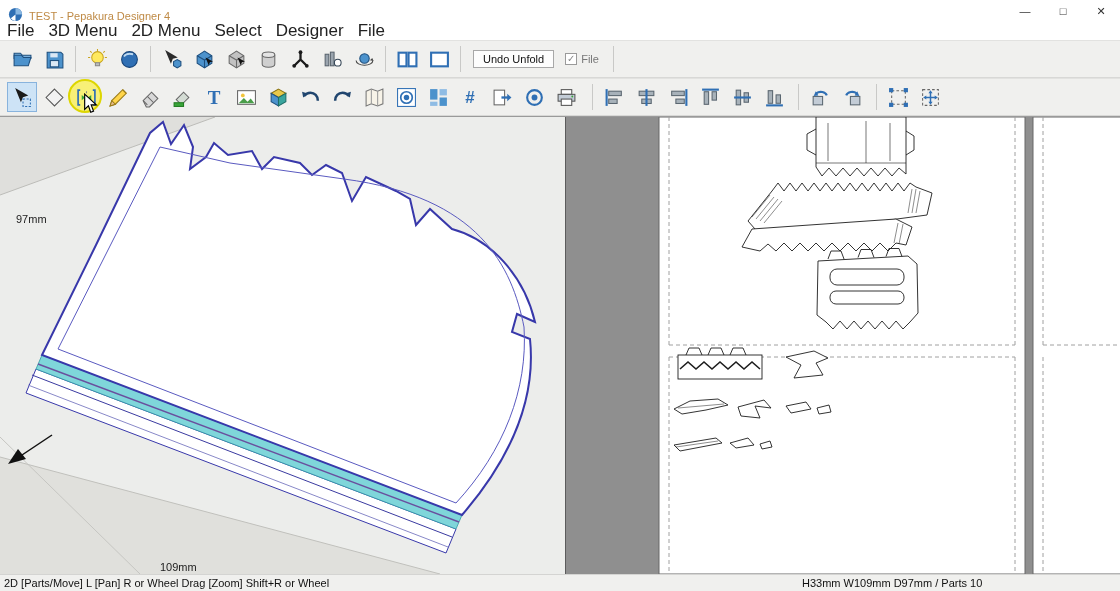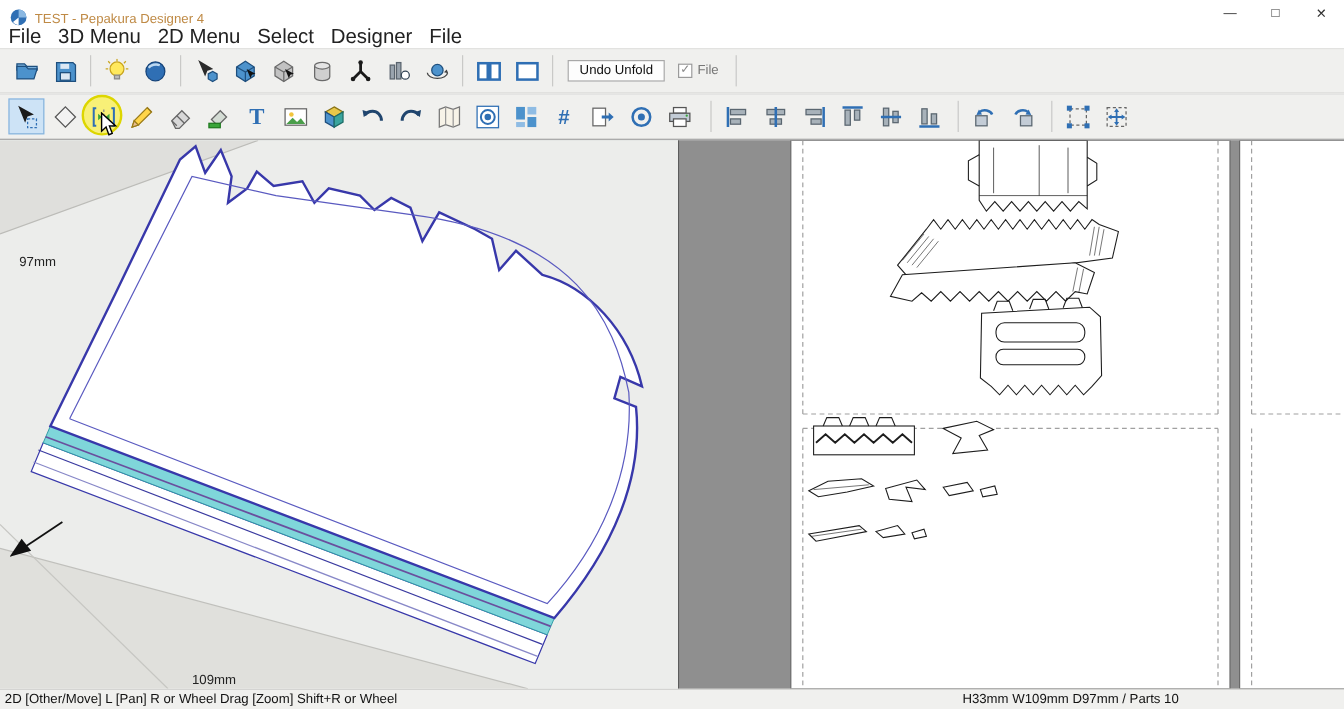--- a/index.html
+++ b/index.html
@@ -446,17 +446,17 @@
           <path d="M108 328 L150 321 L156 326 L114 334 Z"></path>
           <path d="M110 330 L152 324" fill="none" stroke-width="0.5"></path>
           <path d="M164 326 L182 321 L188 328 L170 331 Z"></path>
           <path d="M194 327 L204 324 L206 330 L196 332 Z"></path>
         </g>
       </svg>
     </div>
   </div>
 
   <div class="statusbar">
-    <span>2D [Other/Move] L [Pan] R or Wheel Drag [Zoom] Shift+R or Wheel</span>
+    <span>2D [Parts/Move] L [Pan] R or Wheel Drag [Zoom] Shift+R or Wheel</span>
     <span class="status-right">H33mm W109mm D97mm / Parts 10</span>
   </div>
 
 </div>
 
 </body></html>

